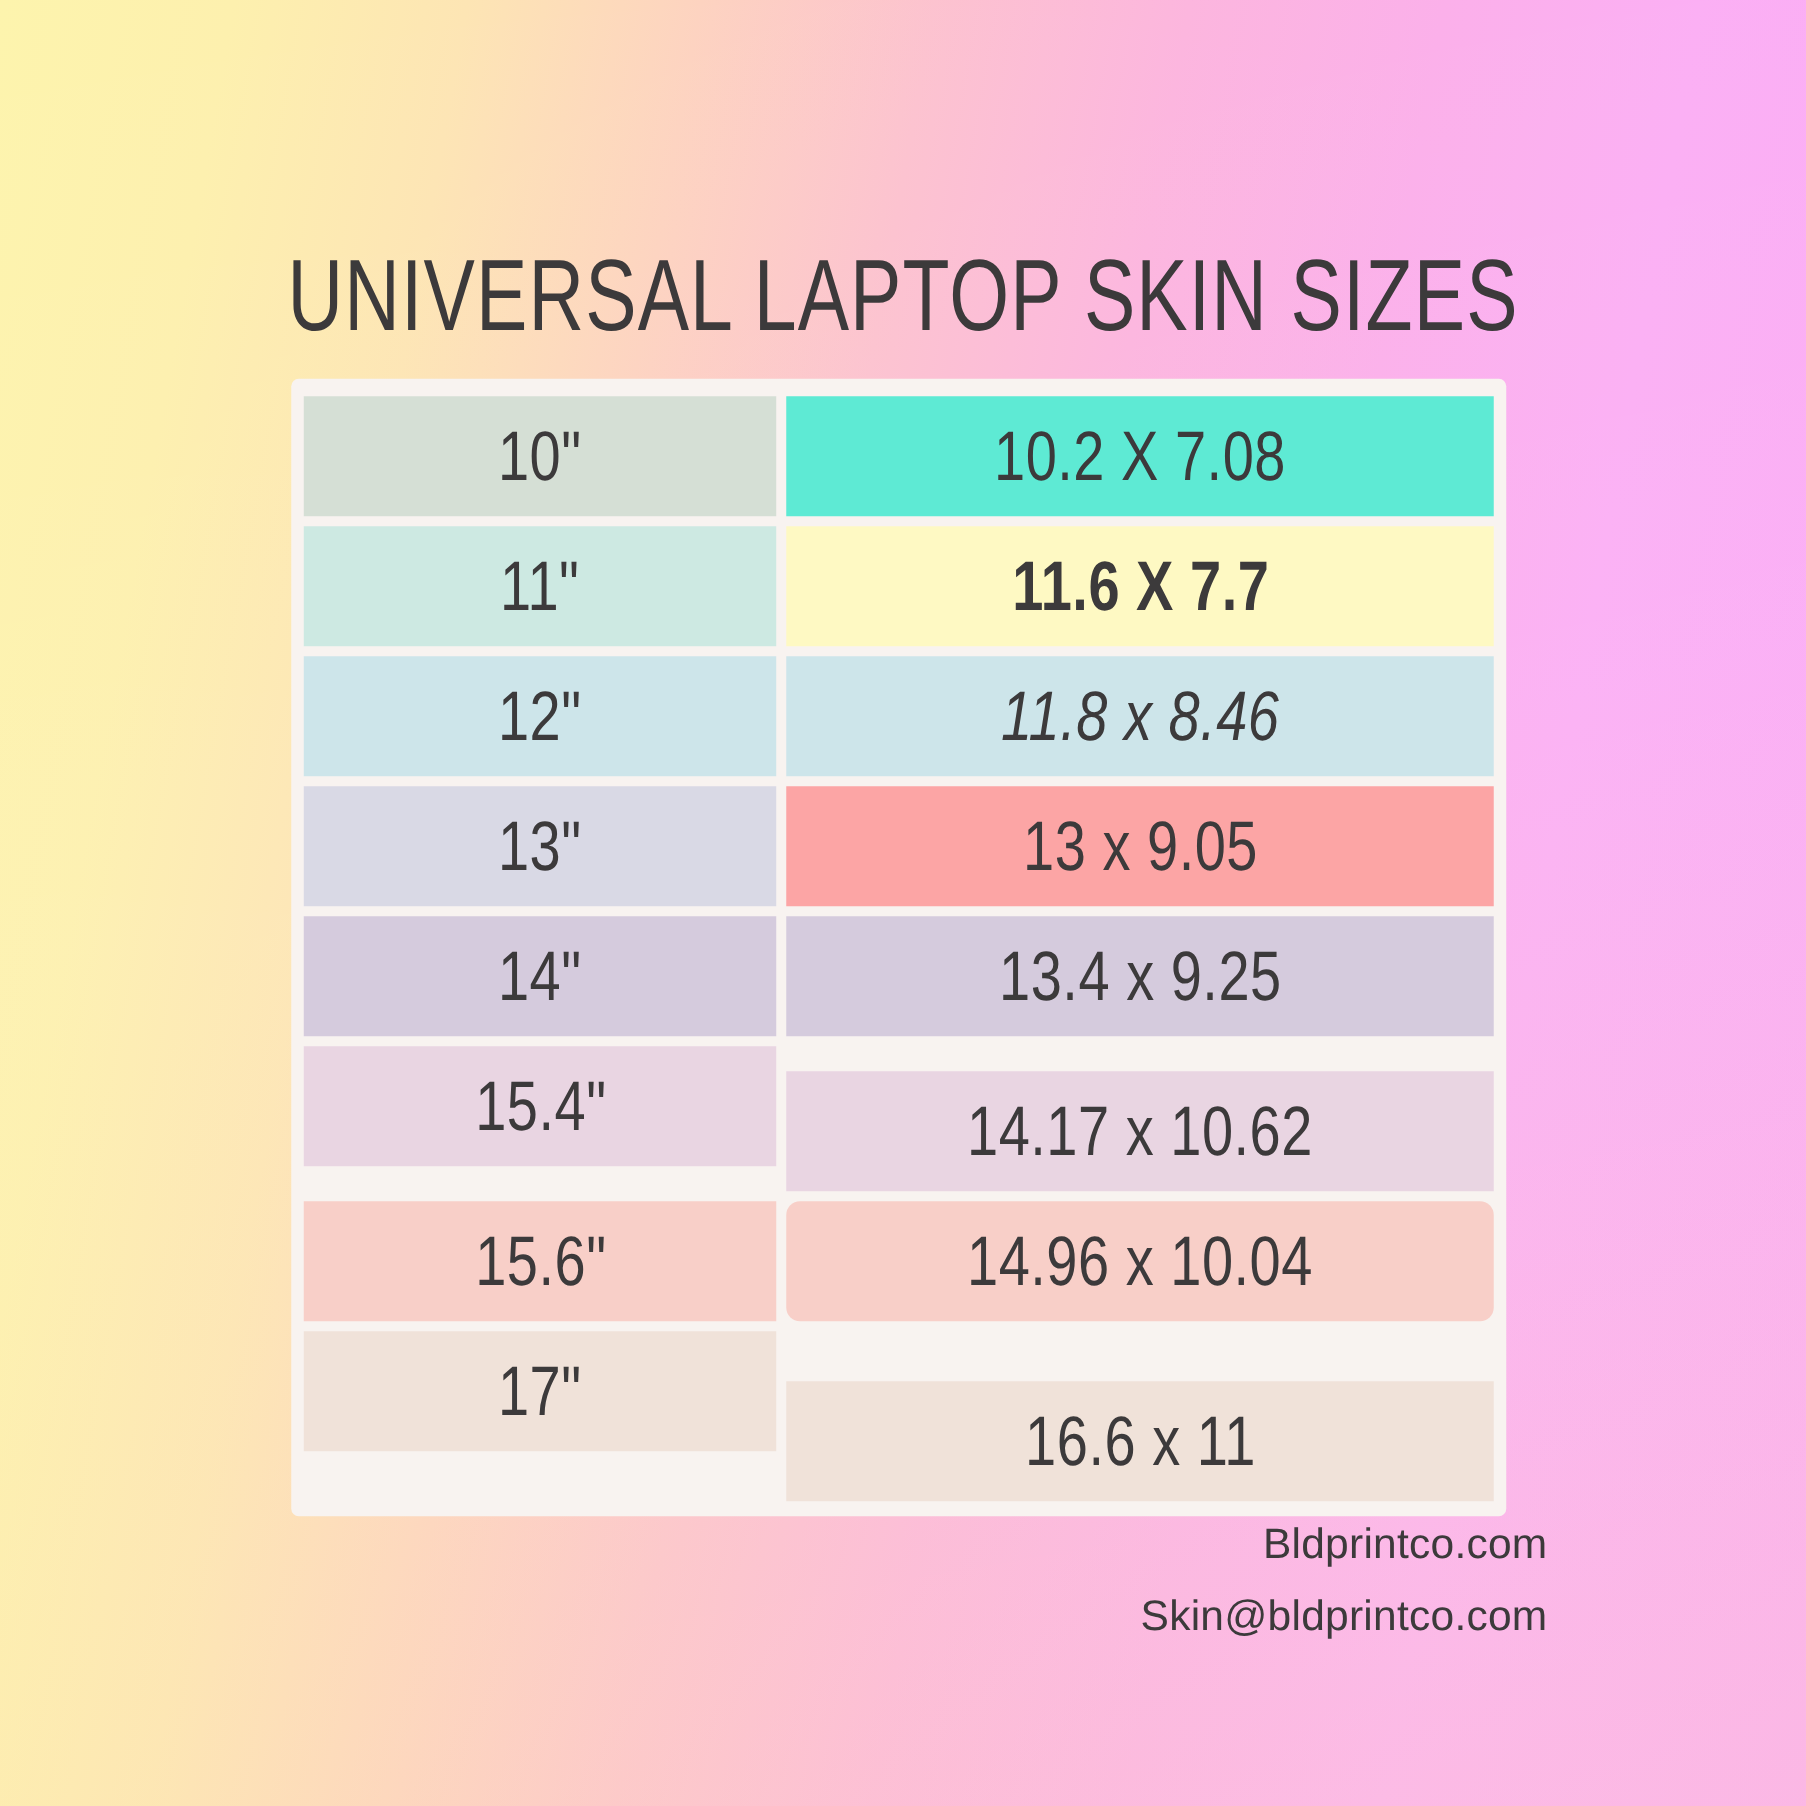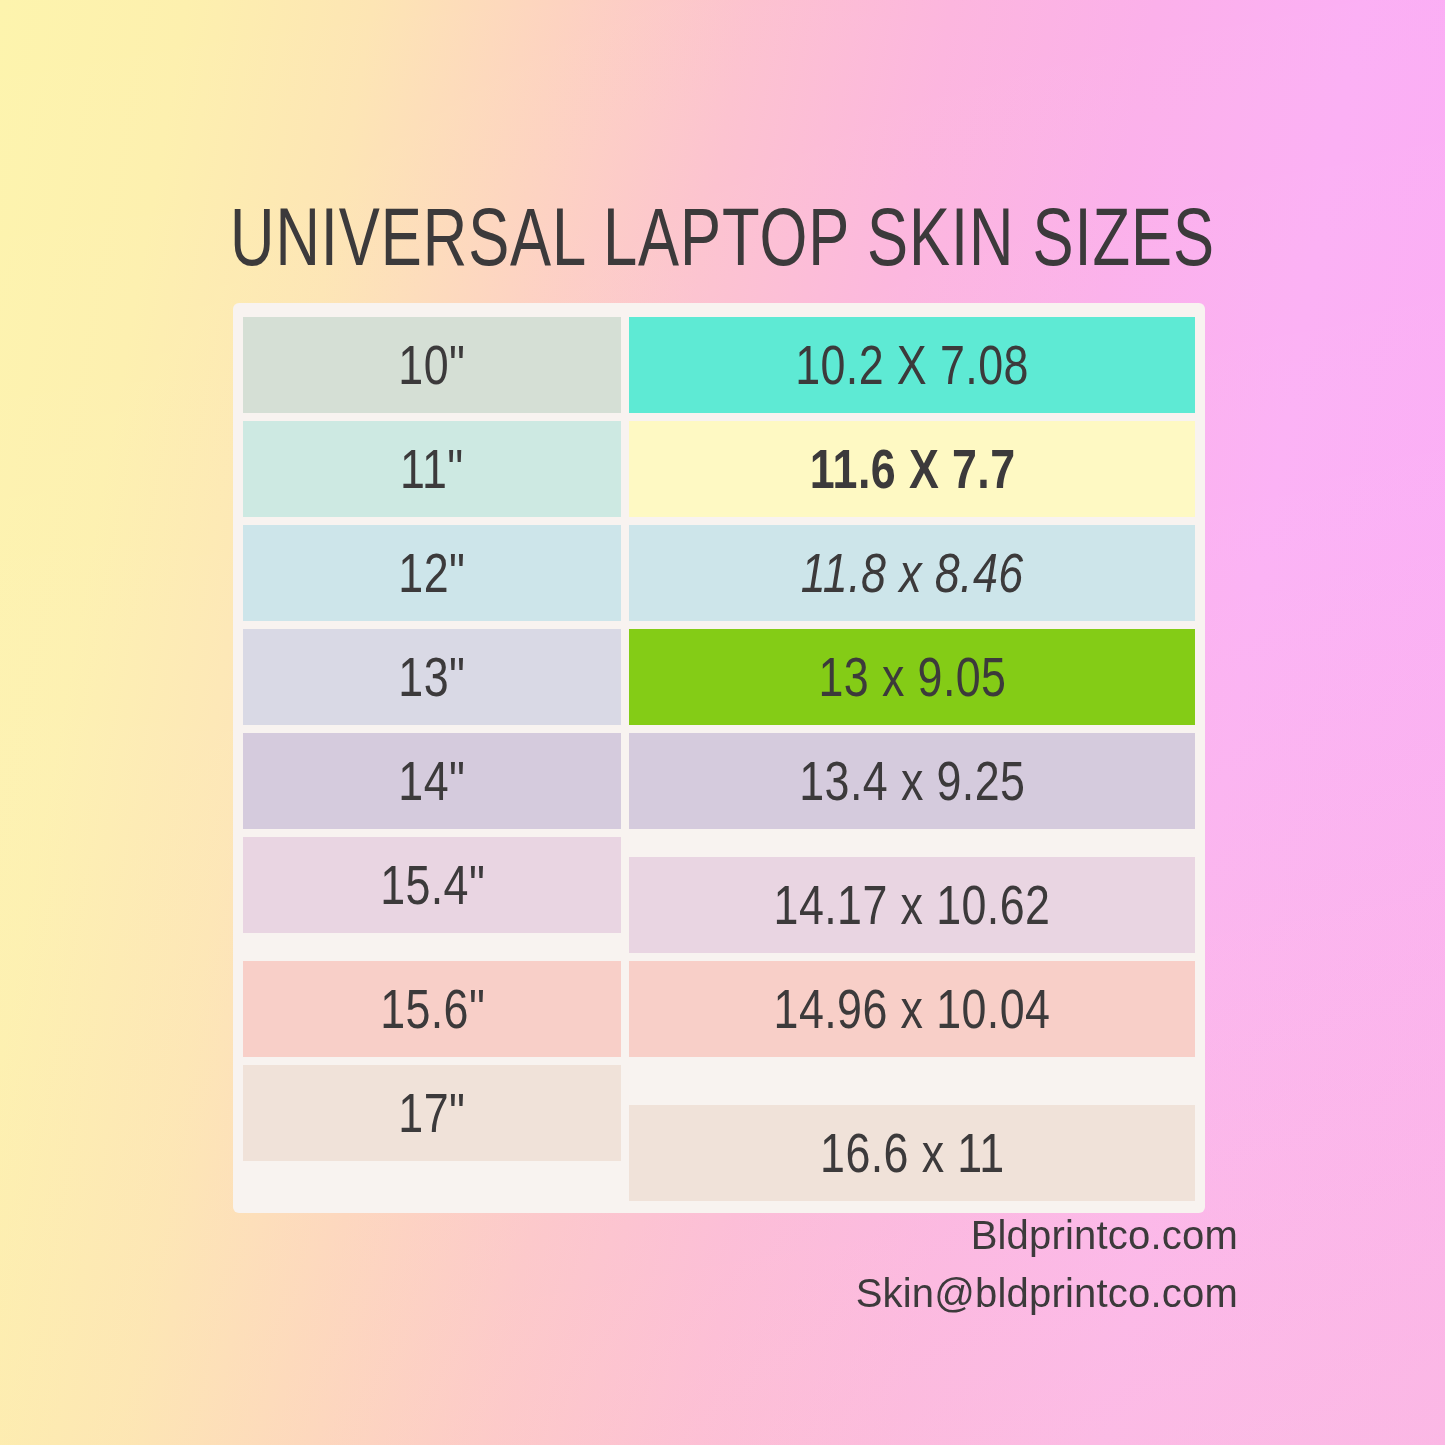--- a/index.html
+++ b/index.html
@@ -98,21 +98,21 @@
   
   .footer {
     position:absolute;
     right:207px;
     top:1206px;
     text-align:right;
     color:#3c3a3b;
   }
   .footer-line {
     font-family:"Liberation Sans", sans-serif;
-    font-size:40px;
+    font-size:34px;
     line-height:58px;
     font-weight:400;
     letter-spacing:0.2px;
     white-space:nowrap;
   }
 </style>
 </head>
 <body>
 
 <div class="poster">
@@ -142,21 +142,21 @@
           <span>12"</span>
         </div>
         <div class="cell cell-dims" style="background: rgb(205, 229, 234); font-style: italic;">
           <span>11.8 x 8.46</span>
         </div>
       </div>
       <div class="table-row">
         <div class="cell cell-size" style="background: rgb(217, 217, 229);">
           <span>13"</span>
         </div>
-        <div class="cell cell-dims" style="background: #84cc16;">
+        <div class="cell cell-dims" style="background: #fca5a5;">
           <span>13 x 9.05</span>
         </div>
       </div>
       <div class="table-row">
         <div class="cell cell-size" style="background: rgb(213, 203, 221);">
           <span>14"</span>
         </div>
         <div class="cell cell-dims" style="background: rgb(213, 203, 221);">
           <span>13.4 x 9.25</span>
         </div>
@@ -166,21 +166,21 @@
           <span>15.4"</span>
         </div>
         <div class="cell cell-dims" style="background: rgb(233, 213, 226); margin-top: 20px;">
           <span>14.17 x 10.62</span>
         </div>
       </div>
       <div class="table-row">
         <div class="cell cell-size" style="background: rgb(248, 207, 200);">
           <span>15.6"</span>
         </div>
-        <div class="cell cell-dims" style="background: rgb(248, 207, 200);">
+        <div class="cell cell-dims" style="background: rgb(248, 207, 200); border-radius: 11px;">
           <span>14.96 x 10.04</span>
         </div>
       </div>
       <div class="table-row">
         <div class="cell cell-size" style="background: rgb(240, 226, 217);">
           <span>17"</span>
         </div>
         <div class="cell cell-dims" style="background: rgb(240, 226, 217); margin-top: 40px;">
           <span>16.6 x 11</span>
         </div>

